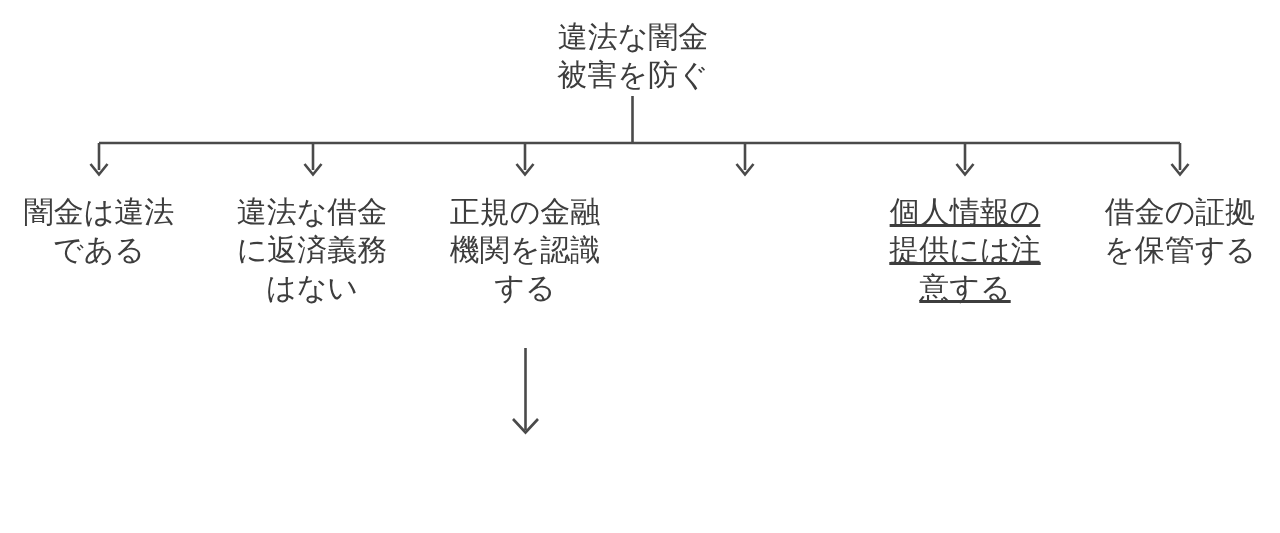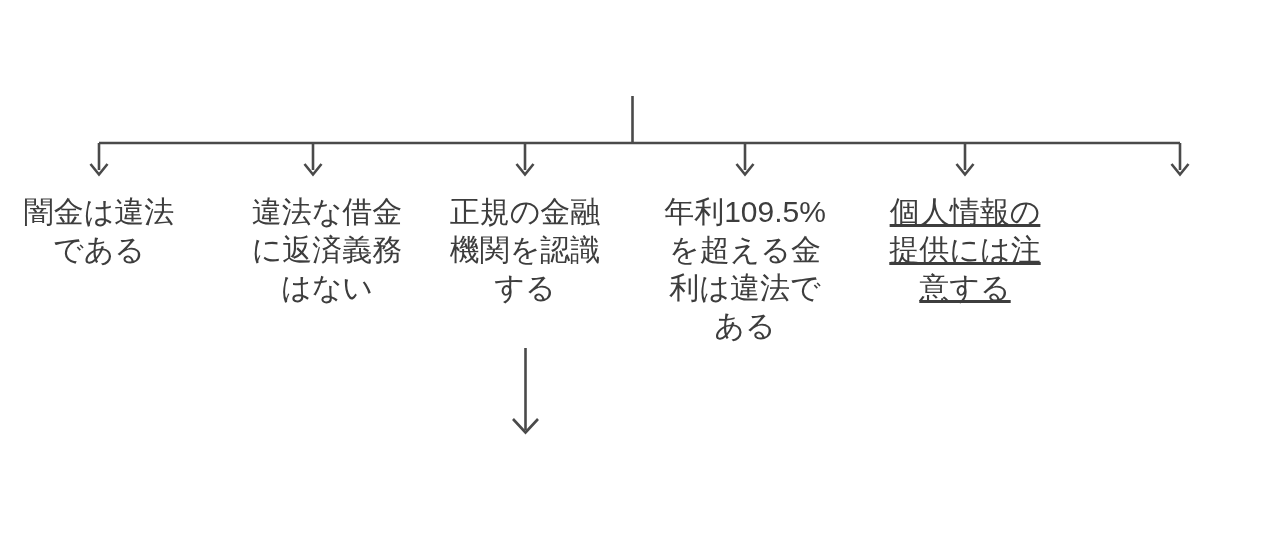--- a/index.html
+++ b/index.html
@@ -57,21 +57,21 @@
   }
 
   .node-leaf {
     left: 438px;
     top: 440px;
     width: 176px;
   }
 
   
   .col-1 { left: 11px; text-align: center; }
-  .col-2 { left: 239px; }
+  .col-2 { left: 224px; }
   .col-3 { left: 437px; }
   .col-4 { left: 657px; }
   .col-5 { left: 877px; text-decoration: underline; }
   .col-6 { left: 1092px; }
 </style>
 </head>
 <body>
 
 <div id="diagram-root">
 
@@ -95,36 +95,36 @@
       <path d="M 736.5 164 L 745 174.5 L 753.5 164"></path>
       <path d="M 956.5 164 L 965 174.5 L 973.5 164"></path>
       <path d="M 1171.5 164 L 1180 174.5 L 1188.5 164"></path>
 
       <path d="M 525.5 348 L 525.5 430"></path>
       <path d="M 513 419 L 525.5 432.5 L 538 419"></path>
 
     </g>
   </svg>
 
+  <div class="node node-root">違法な闇金
+被害を防ぐ</div>
 
   <div class="node node-child col-1">闇金は違法
 である</div>
 
   <div class="node node-child col-2">違法な借金
 に返済義務
 はない</div>
 
   <div class="node node-child col-3">正規の金融
 機関を認識
 する</div>
 
-  <div class="node node-child col-4">年利109.5%
-を超える金
-利は違法で
-ある</div>
 
   <div class="node node-child col-5">個人情報の
 提供には注
 意する</div>
 
+  <div class="node node-child col-6">借金の証拠
+を保管する</div>
 
 
 </div>
 
 </body></html>

